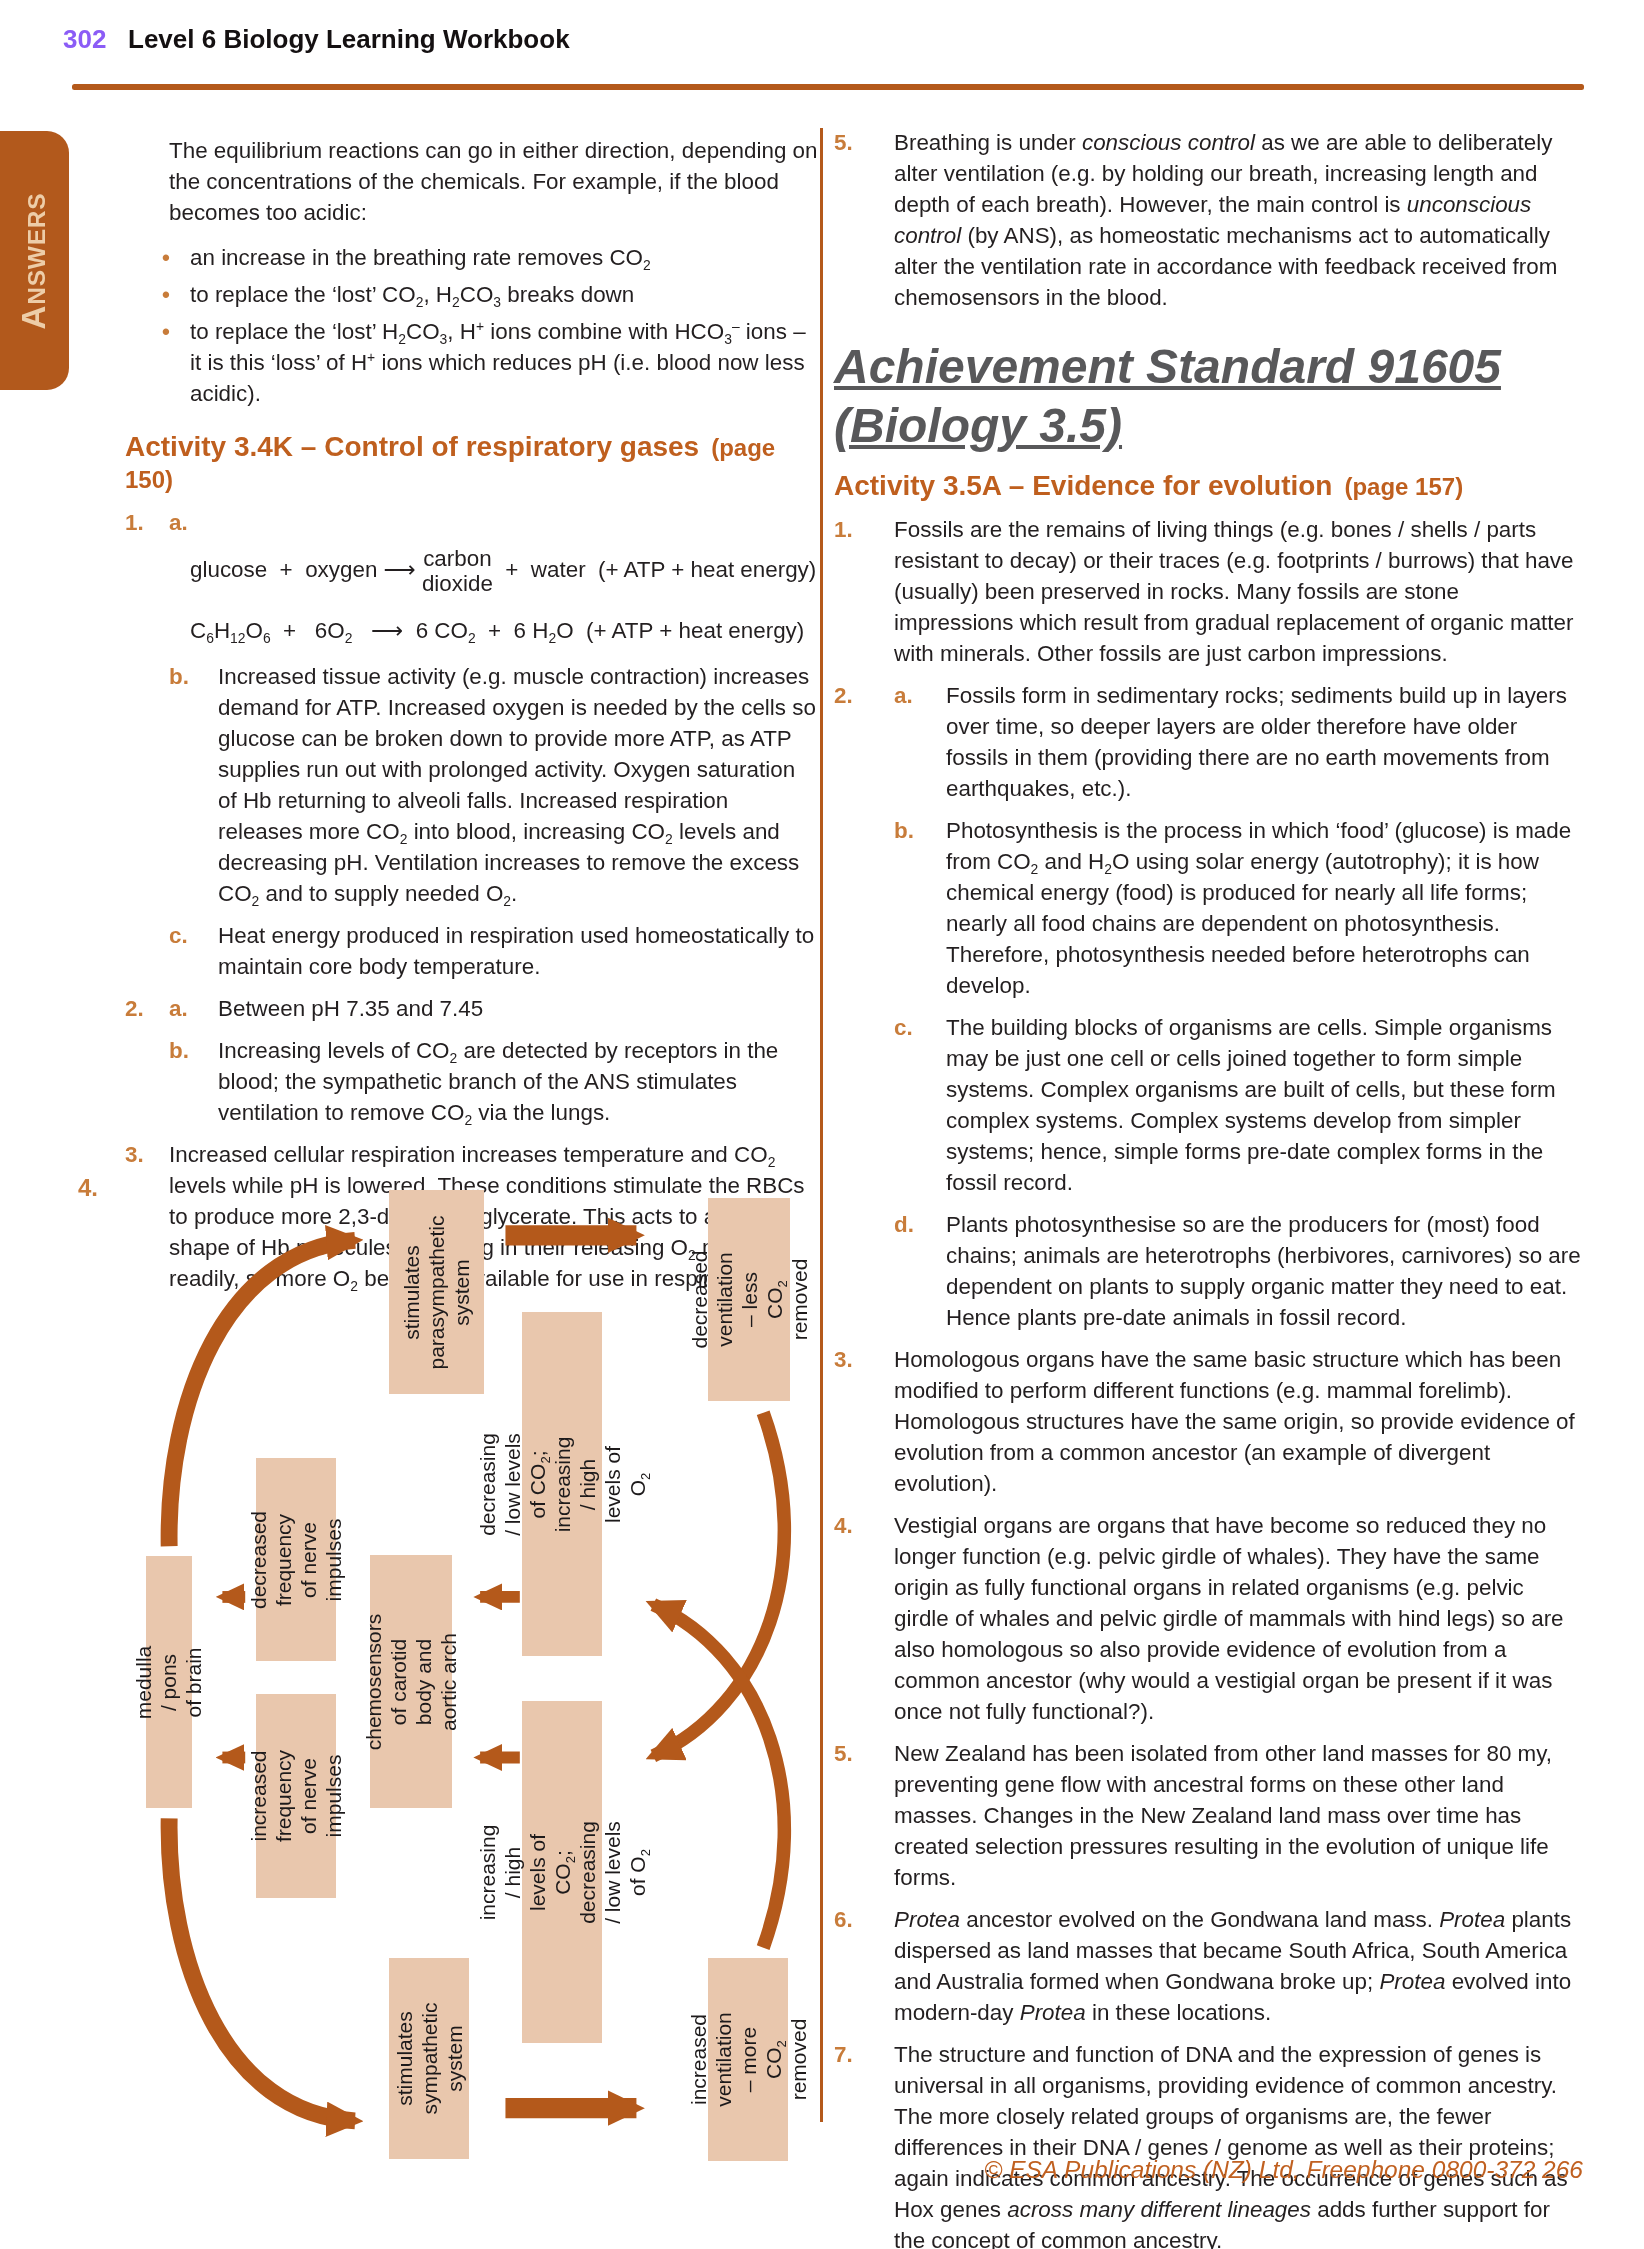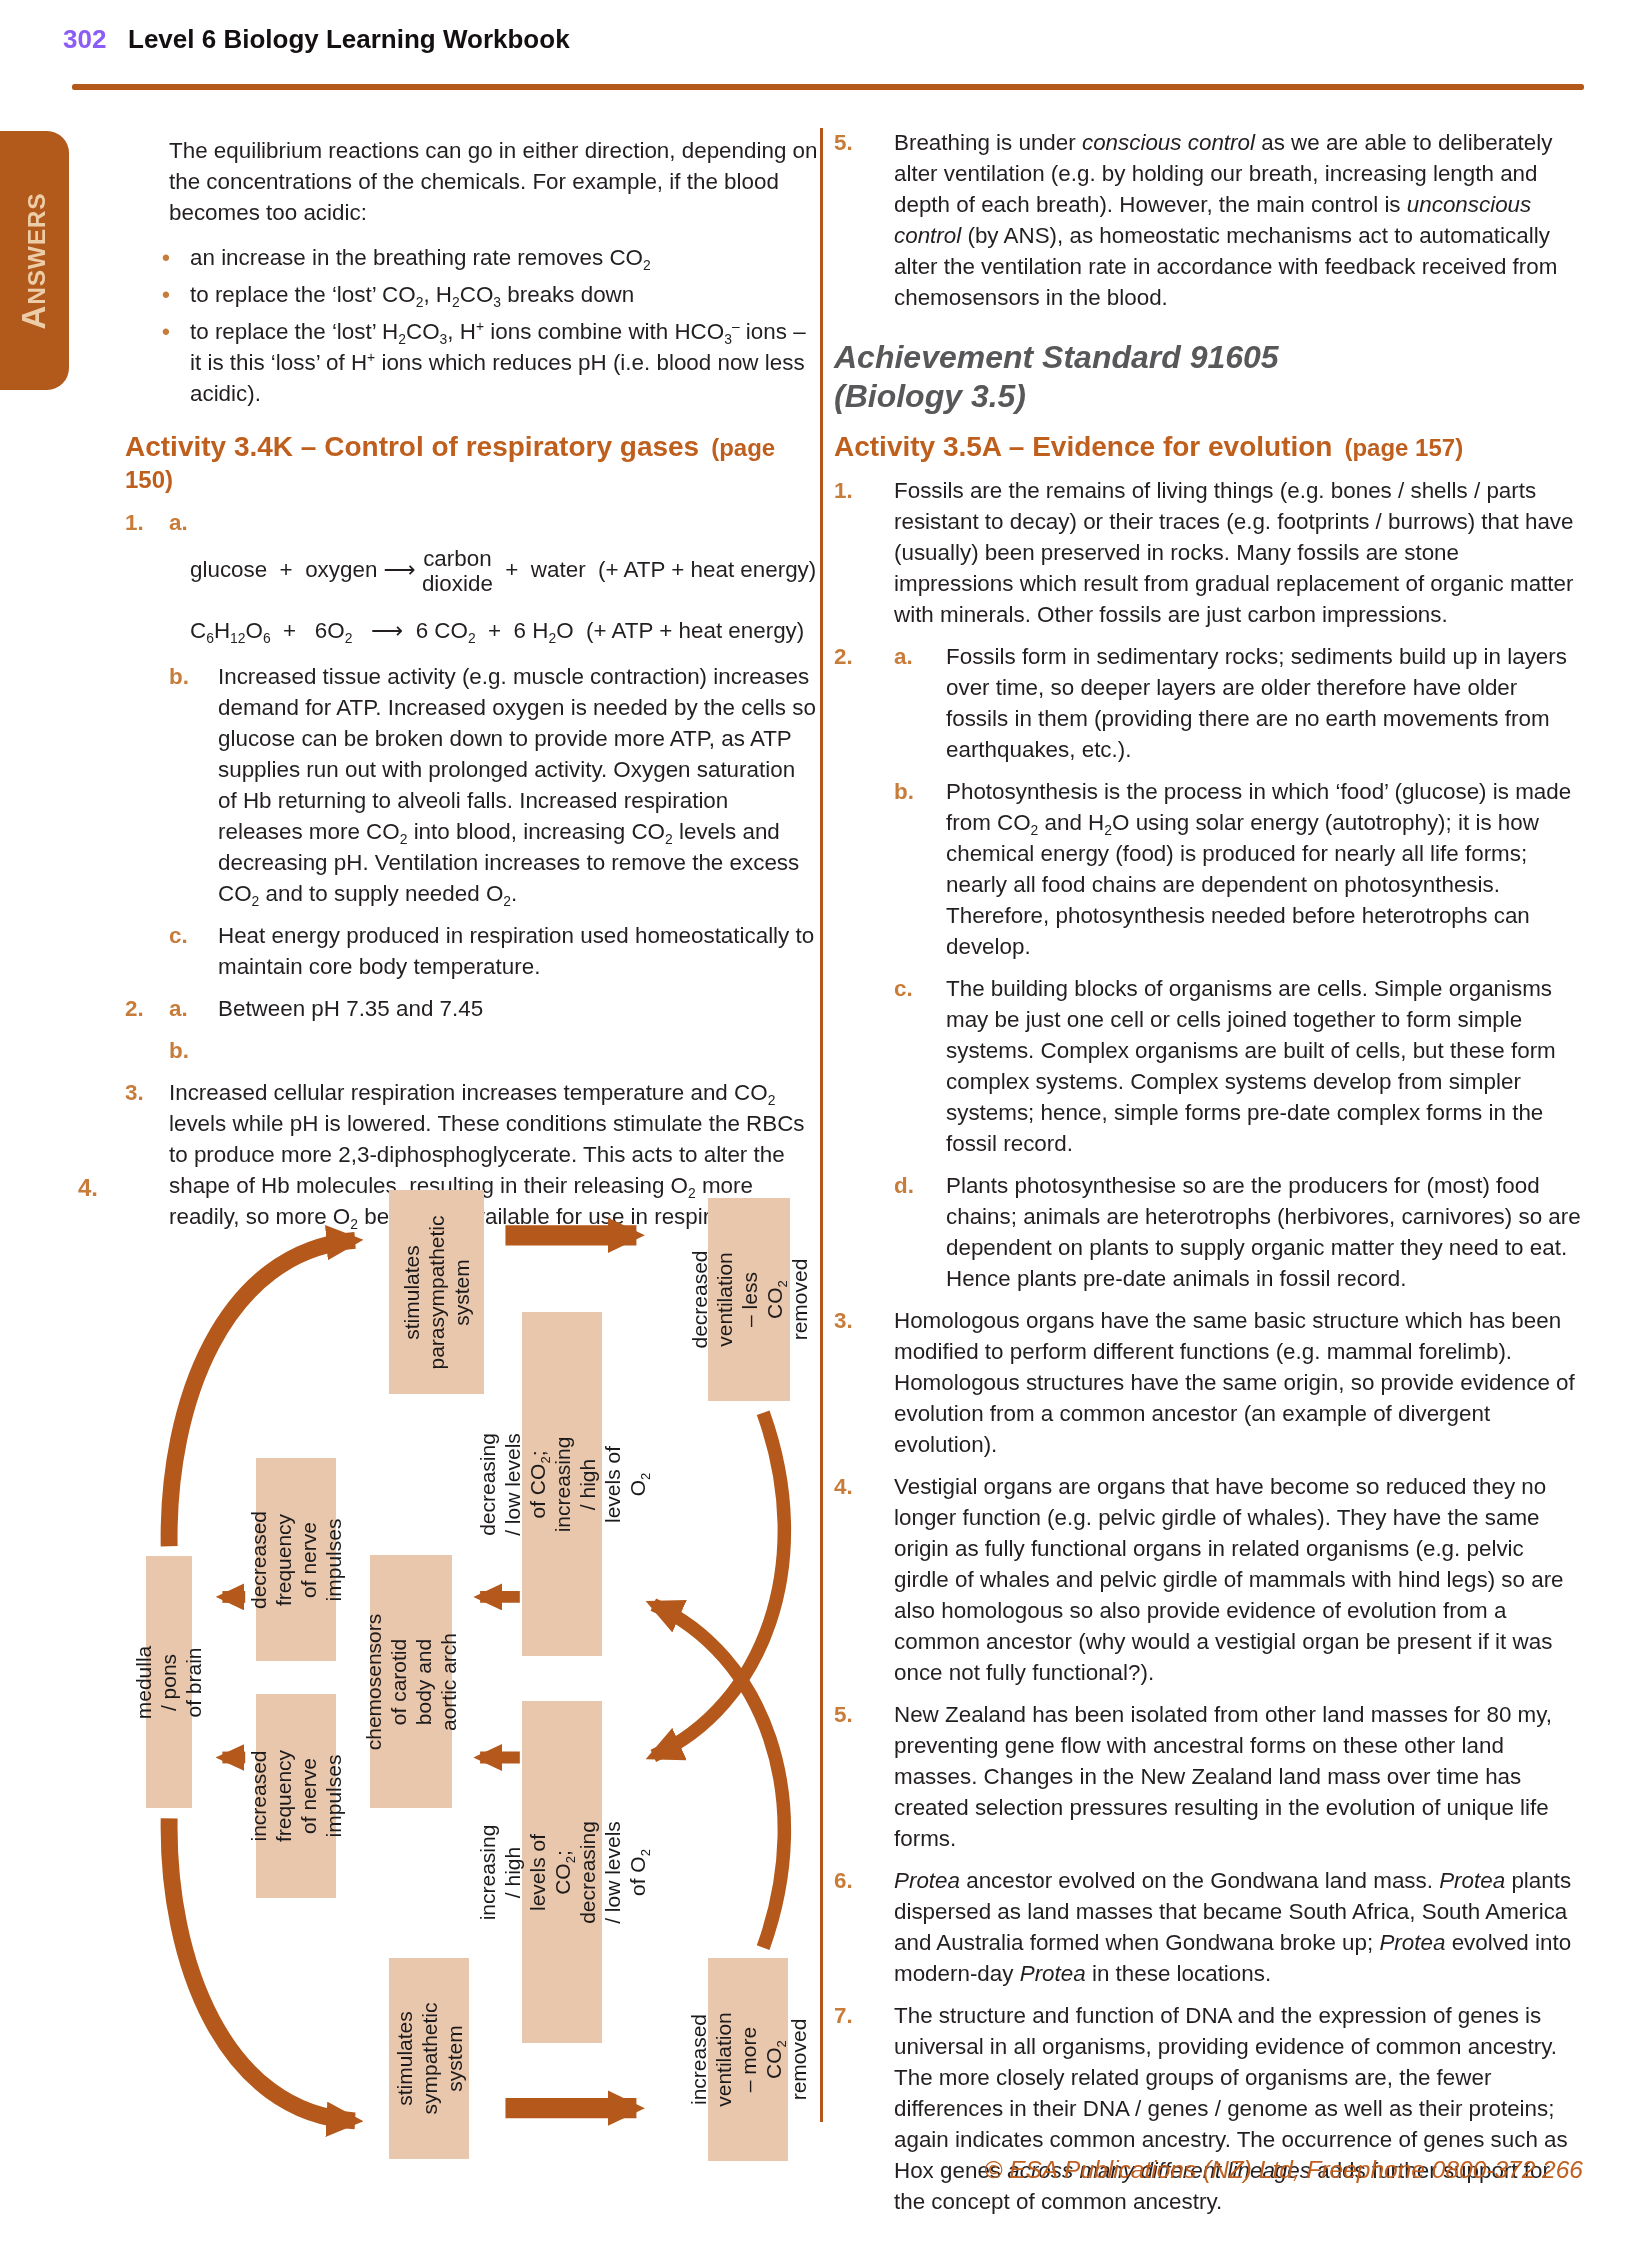--- a/index.html
+++ b/index.html
@@ -31,21 +31,21 @@
   #leftcol{left:125px;width:694px;}
   #rightcol{left:834px;width:750px;}
   .divider{position:absolute;left:820px;top:128px;width:2.5px;height:1994px;background:#b4591b;}
   
   .intro{margin:0 0 13.5px 44px;}
   .brow{display:flex;margin:0 0 6px 37px;}
   .bdot{flex:0 0 28px;color:#c87c3a;font-weight:bold;}
   .btxt{flex:1;}
   .h-activity{margin:22px 0 12px 0;font-size:28px;font-weight:bold;color:#bf5f1e;line-height:1.15;}
   .pageref{font-size:24px;margin-left:12px;font-weight:bold;}
-  .h-standard{margin:25px 0 15px 0;font-size:32px;line-height:1.22;font-weight:bold;font-style:italic;color:#58585a;}
+  .h-standard{margin:25px 0 15px 0;font-size:48px;line-height:1.22;font-weight:bold;font-style:italic;color:#58585a;text-decoration:underline;}
   .row{display:flex;margin:0 0 11px 0;}
   .num{flex:0 0 44px;font-weight:bold;color:#c87c3a;}
   .sub{flex:0 0 49px;font-weight:bold;color:#c87c3a;}
   .rnum{flex:0 0 60px;font-weight:bold;color:#c87c3a;}
   .rsub{flex:0 0 52px;font-weight:bold;color:#c87c3a;}
   .txt{flex:1;}
   sub{font-size:0.62em;line-height:0;}
   sup{font-size:0.62em;line-height:0;}
   i{font-style:italic;}
   .eq{margin:8.4px 0 6.8px 65px;white-space:nowrap;}
@@ -119,20 +119,21 @@
   </div>
 
   <div class="row">
     <span class="num">2.</span>
     <span class="sub">a.</span>
     <span class="txt">Between pH 7.35 and 7.45</span>
   </div>
   <div class="row">
     <span class="num"></span>
     <span class="sub">b.</span>
+    <span class="txt">Increasing levels of CO<sub>2</sub> are detected by receptors in the blood; the sympathetic branch of the ANS stimulates ventilation to remove CO<sub>2</sub> via the lungs.</span>
   </div>
 
   <div class="row">
     <span class="num">3.</span>
     <span class="txt">Increased cellular respiration increases temperature and CO<sub>2</sub> levels while pH is lowered. These conditions stimulate the RBCs to produce more 2,3-diphosphoglycerate. This acts to alter the shape of Hb molecules, resulting in their releasing O<sub>2</sub> more readily, so more O<sub>2</sub> becomes available for use in respiration.</span>
   </div>
 </div>
 
 <div id="diagram">
   <span class="dnum">4.</span>

